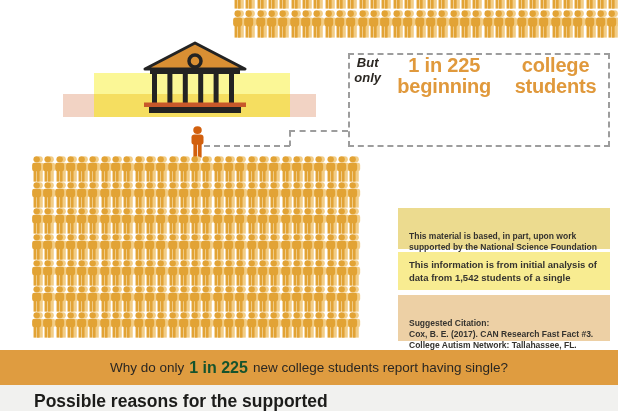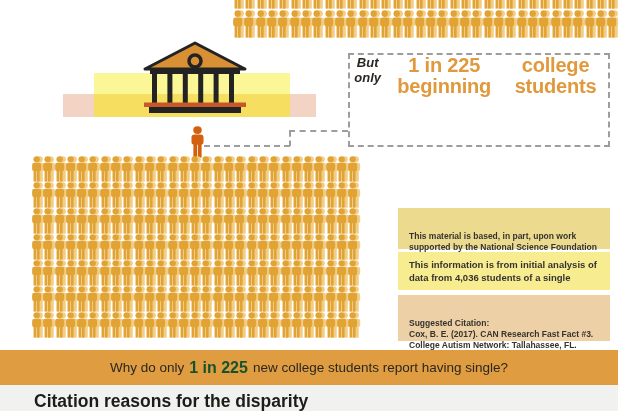--- a/index.html
+++ b/index.html
@@ -944,30 +944,30 @@
         <svg class="person" viewBox="0 0 12 28" preserveAspectRatio="none">
           <use href="#person-sym"></use>
         </svg>
         <svg class="person" viewBox="0 0 12 28" preserveAspectRatio="none">
           <use href="#person-sym"></use>
         </svg>
       </div>
     </div>
 
   <div class="abs info-box info-box-1">This material is based, in part, upon work supported by the National Science Foundation under Grant Number 1612090</div>
-  <div class="abs info-box info-box-2">This information is from initial analysis of data from 4,036 students of a single</div>
+  <div class="abs info-box info-box-2">This information is from initial analysis of data from 1,542 students of a single</div>
   <div class="abs info-box info-box-3">
     <div>Suggested Citation:</div>
     <div>Cox, B. E. (2017). CAN Research Fast Fact #3.</div>
     <div>College Autism Network: Tallahassee, FL.</div>
   </div>
 
   <div class="abs banner">
     <span class="banner-dark">Why do only</span>
     <span class="banner-highlight">1 in 225</span>
     <span class="banner-dark">new college students report having single?</span>
   </div>
 
   <div class="abs bottom-section">
-    <div class="bottom-heading">Citation reasons for the disparity</div>
+    <div class="bottom-heading">Possible reasons for the supported</div>
   </div>
 
 </div>
 
 </body></html>

